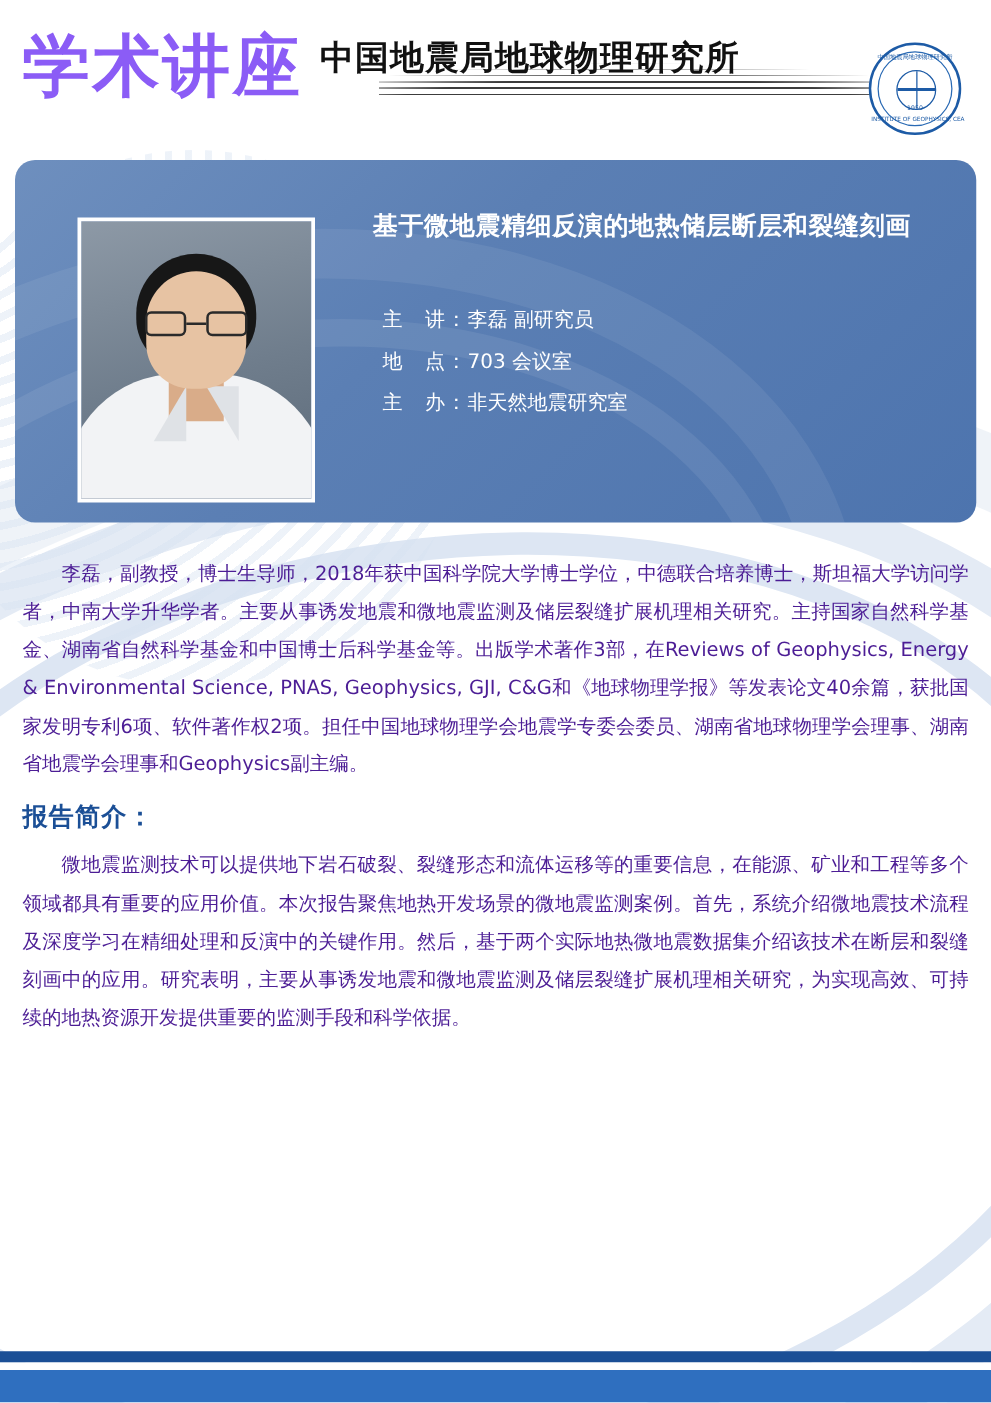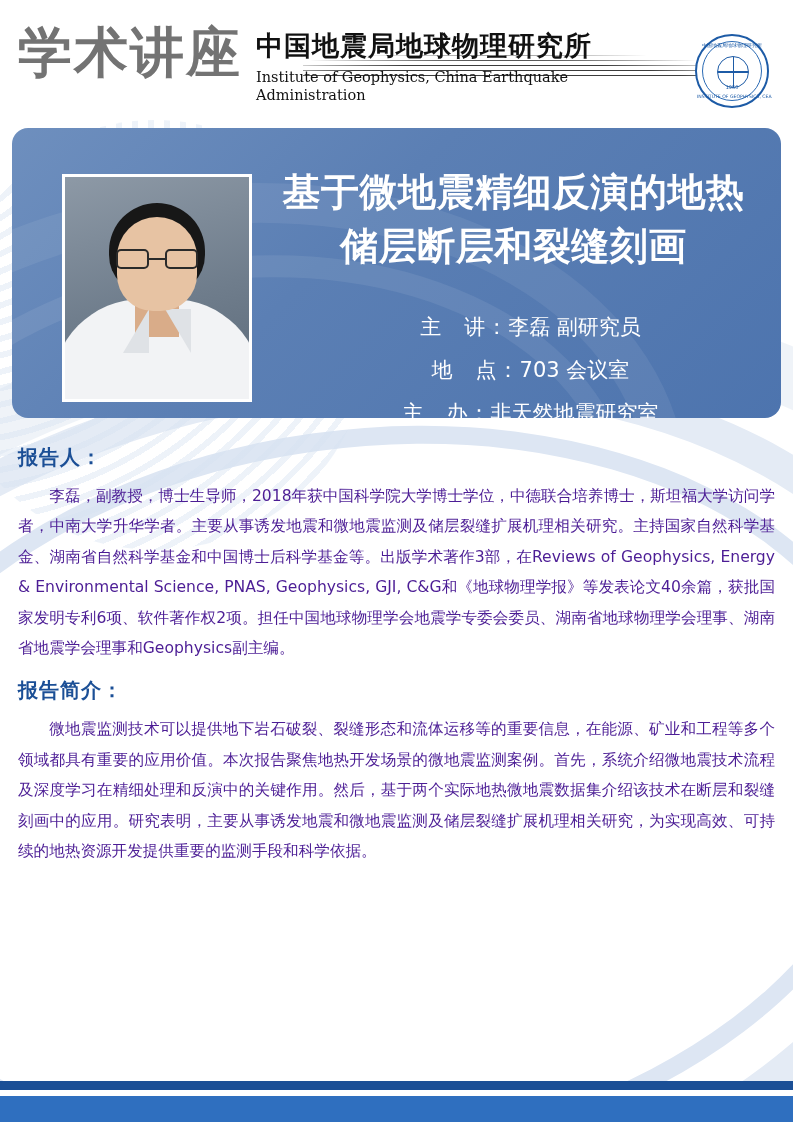--- a/index.html
+++ b/index.html
@@ -83,21 +83,21 @@
   .header-inner {
     position: relative;
     display: flex;
     align-items: flex-start;
   }
   .brand-cn {
     font-family: "DejaVu Serif", "Liberation Serif", serif;
     font-size: 54px;
     font-weight: 700;
     letter-spacing: 2px;
-    color: #737373;
+    color: #8b5cf6;
     line-height: 1.05;
     margin-top: 12px;
     white-space: nowrap;
   }
   .inst-block {
     margin-left: 14px;
     margin-top: 16px;
     max-width: 400px;
   }
   .inst-cn {
@@ -293,33 +293,32 @@
 
   .panel-text {
     position: relative;
     z-index: 2;
     flex: 1 1 auto;
     padding-left: 30px;
     color: #ffffff;
   }
   .talk-title {
     font-family: "DejaVu Sans", "Liberation Sans", sans-serif;
-    font-size: 38px;
+    font-size: 20px;
     font-weight: 700;
     line-height: 1.42;
     text-align: center;
     margin: 16px 10px 0 0;
     letter-spacing: .5px;
   }
   .meta {
-    margin: 32px 0 0 24px;
-    font-size: 21px;
+    margin: 46px 0 0 24px;
+    font-size: 16px;
     line-height: 2.05;
     color: #ffffff;
-    text-align: center;
   }
   .meta-row { white-space: nowrap; }
   .meta-label { letter-spacing: 1px; }
 
   
   .content {
     position: relative;
     z-index: 2;
     padding: 26px 18px 0 18px;
   }
@@ -367,21 +366,20 @@
   <div class="swoosh swoosh-c"></div>
   <div class="corner-fan"></div>
 </div>
 
 <div class="header">
   <div class="header-wave"></div>
   <div class="header-inner">
     <div class="brand-cn">学术讲座</div>
     <div class="inst-block">
       <div class="inst-cn">中国地震局地球物理研究所</div>
-      <div class="inst-en">Institute of Geophysics, China Earthquake Administration</div>
     </div>
     <div class="logo">
       <div class="ring2"></div>
       <div class="arc-top">中国地震局地球物理研究所</div>
       <div class="globe"></div>
       <div class="yr">1950</div>
       <div class="arc-bottom">INSTITUTE OF GEOPHYSICS, CEA</div>
     </div>
   </div>
 </div>
@@ -411,21 +409,20 @@
       </div>
       <div class="meta-row">
         <span class="meta-label">主　办：</span><span>非天然地震研究室</span>
       </div>
     </div>
   </div>
 </div>
 
 <div class="content">
   <div class="section">
-    <div class="sec-title">报告人：</div>
     <div class="sec-body">李磊，副教授，博士生导师，2018年获中国科学院大学博士学位，中德联合培养博士，斯坦福大学访问学者，中南大学升华学者。主要从事诱发地震和微地震监测及储层裂缝扩展机理相关研究。主持国家自然科学基金、湖南省自然科学基金和中国博士后科学基金等。出版学术著作3部，在Reviews of Geophysics, Energy &amp; Environmental Science, PNAS, Geophysics, GJI, C&amp;G和《地球物理学报》等发表论文40余篇，获批国家发明专利6项、软件著作权2项。担任中国地球物理学会地震学专委会委员、湖南省地球物理学会理事、湖南省地震学会理事和Geophysics副主编。</div>
   </div>
 
   <div class="section">
     <div class="sec-title">报告简介：</div>
     <div class="sec-body">微地震监测技术可以提供地下岩石破裂、裂缝形态和流体运移等的重要信息，在能源、矿业和工程等多个领域都具有重要的应用价值。本次报告聚焦地热开发场景的微地震监测案例。首先，系统介绍微地震技术流程及深度学习在精细处理和反演中的关键作用。然后，基于两个实际地热微地震数据集介绍该技术在断层和裂缝刻画中的应用。研究表明，主要从事诱发地震和微地震监测及储层裂缝扩展机理相关研究，为实现高效、可持续的地热资源开发提供重要的监测手段和科学依据。</div>
   </div>
 </div>
 
 <div class="footer">

